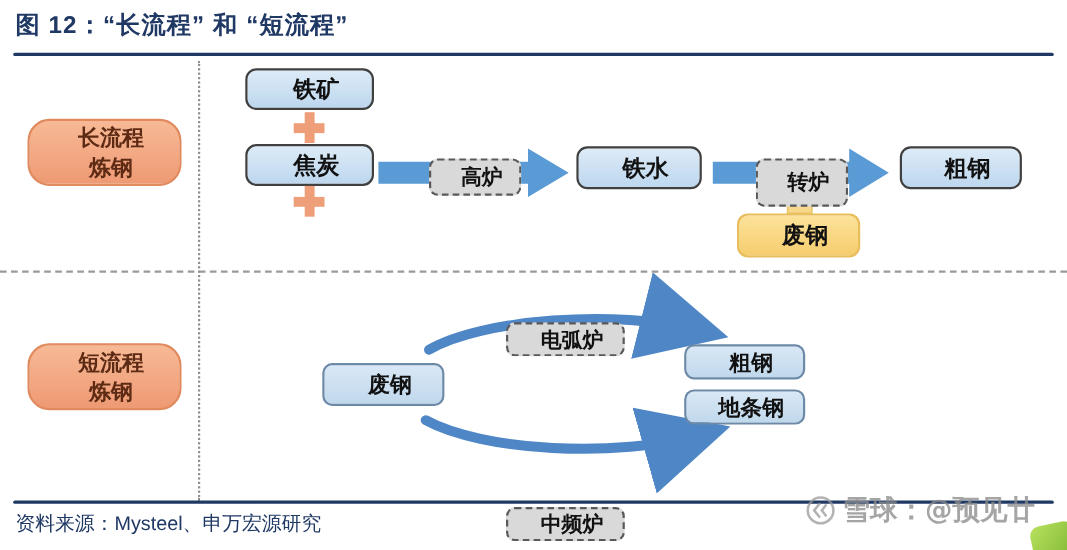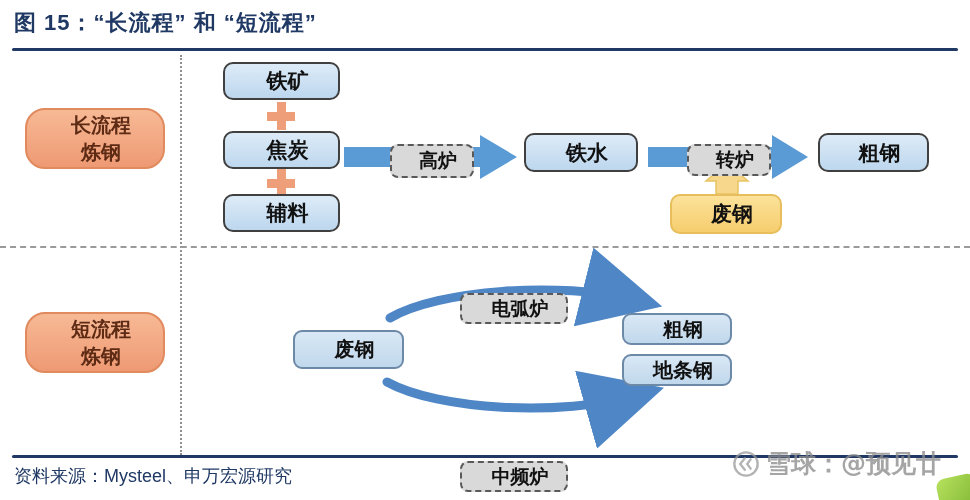--- a/index.html
+++ b/index.html
@@ -49,21 +49,21 @@
     <polygon points="344,147 480,147 480,135 517,157 480,179 480,167 344,167" fill="#5b9bd5"></polygon>
 
     <polygon points="648,147 772,147 772,135 808,157 772,179 772,167 648,167" fill="#5b9bd5"></polygon>
 
     <polygon points="727,163 748,181 738,181 738,194 716,194 716,181 706,181" fill="#f6d78c" stroke="#e9c463" stroke-width="1.5"></polygon>
 
     <path d="M 390 318 C 438 290 560 281 636 300" fill="none" stroke="#4e86c6" stroke-width="9" stroke-linecap="round" marker-end="url(#ah)"></path>
     <path d="M 387 382 C 438 410 560 417 638 395" fill="none" stroke="#4e86c6" stroke-width="9" stroke-linecap="round" marker-end="url(#ah)"></path>
   </svg>
 
-  <div class="abs title z2">图 15：“长流程” 和 “短流程”</div>
+  <div class="abs title z2">图 12：“长流程” 和 “短流程”</div>
   <div class="abs rule" style="top:48px;"></div>
 
   <div class="abs vdash"></div>
   <div class="abs hdash"></div>
 
   <div class="abs box orange z2" style="left:25px;top:108px;width:140px;height:61px;">
     <span>长流程</span>
     <span>炼钢</span>
   </div>
 
@@ -74,33 +74,30 @@
       <i class="h"></i>
       <i class="v"></i>
     </div>
   <div class="abs box blue z2" style="left:223px;top:131px;width:117px;height:38px;justify-content:center;">
     <span>焦炭</span>
   </div>
   <div class="abs plus z2" style="left:267px;top:169px;">
       <i class="h"></i>
       <i class="v"></i>
     </div>
-  <div class="abs box blue z2" style="left:223px;top:194px;width:117px;height:38px;">
-    <span>辅料</span>
-  </div>
 
   <div class="abs box gray z2" style="left:390px;top:103px;width:84px;height:34px;">
     <span>高炉</span>
   </div>
 
   <div class="abs box blue z2" style="left:524px;top:133px;width:114px;height:39px;">
     <span>铁水</span>
   </div>
 
-  <div class="abs box gray z2" style="left:687px;top:103px;width:84px;height:32px;">
+  <div class="abs box gray z2" style="left:687px;top:103px;width:84px;height:44px;">
     <span>转炉</span>
   </div>
 
   <div class="abs box blue z2" style="left:818px;top:133px;width:111px;height:39px;">
     <span>粗钢</span>
   </div>
 
   <div class="abs box yellow z2" style="left:670px;top:194px;width:112px;height:40px;">
     <span>废钢</span>
   </div>

